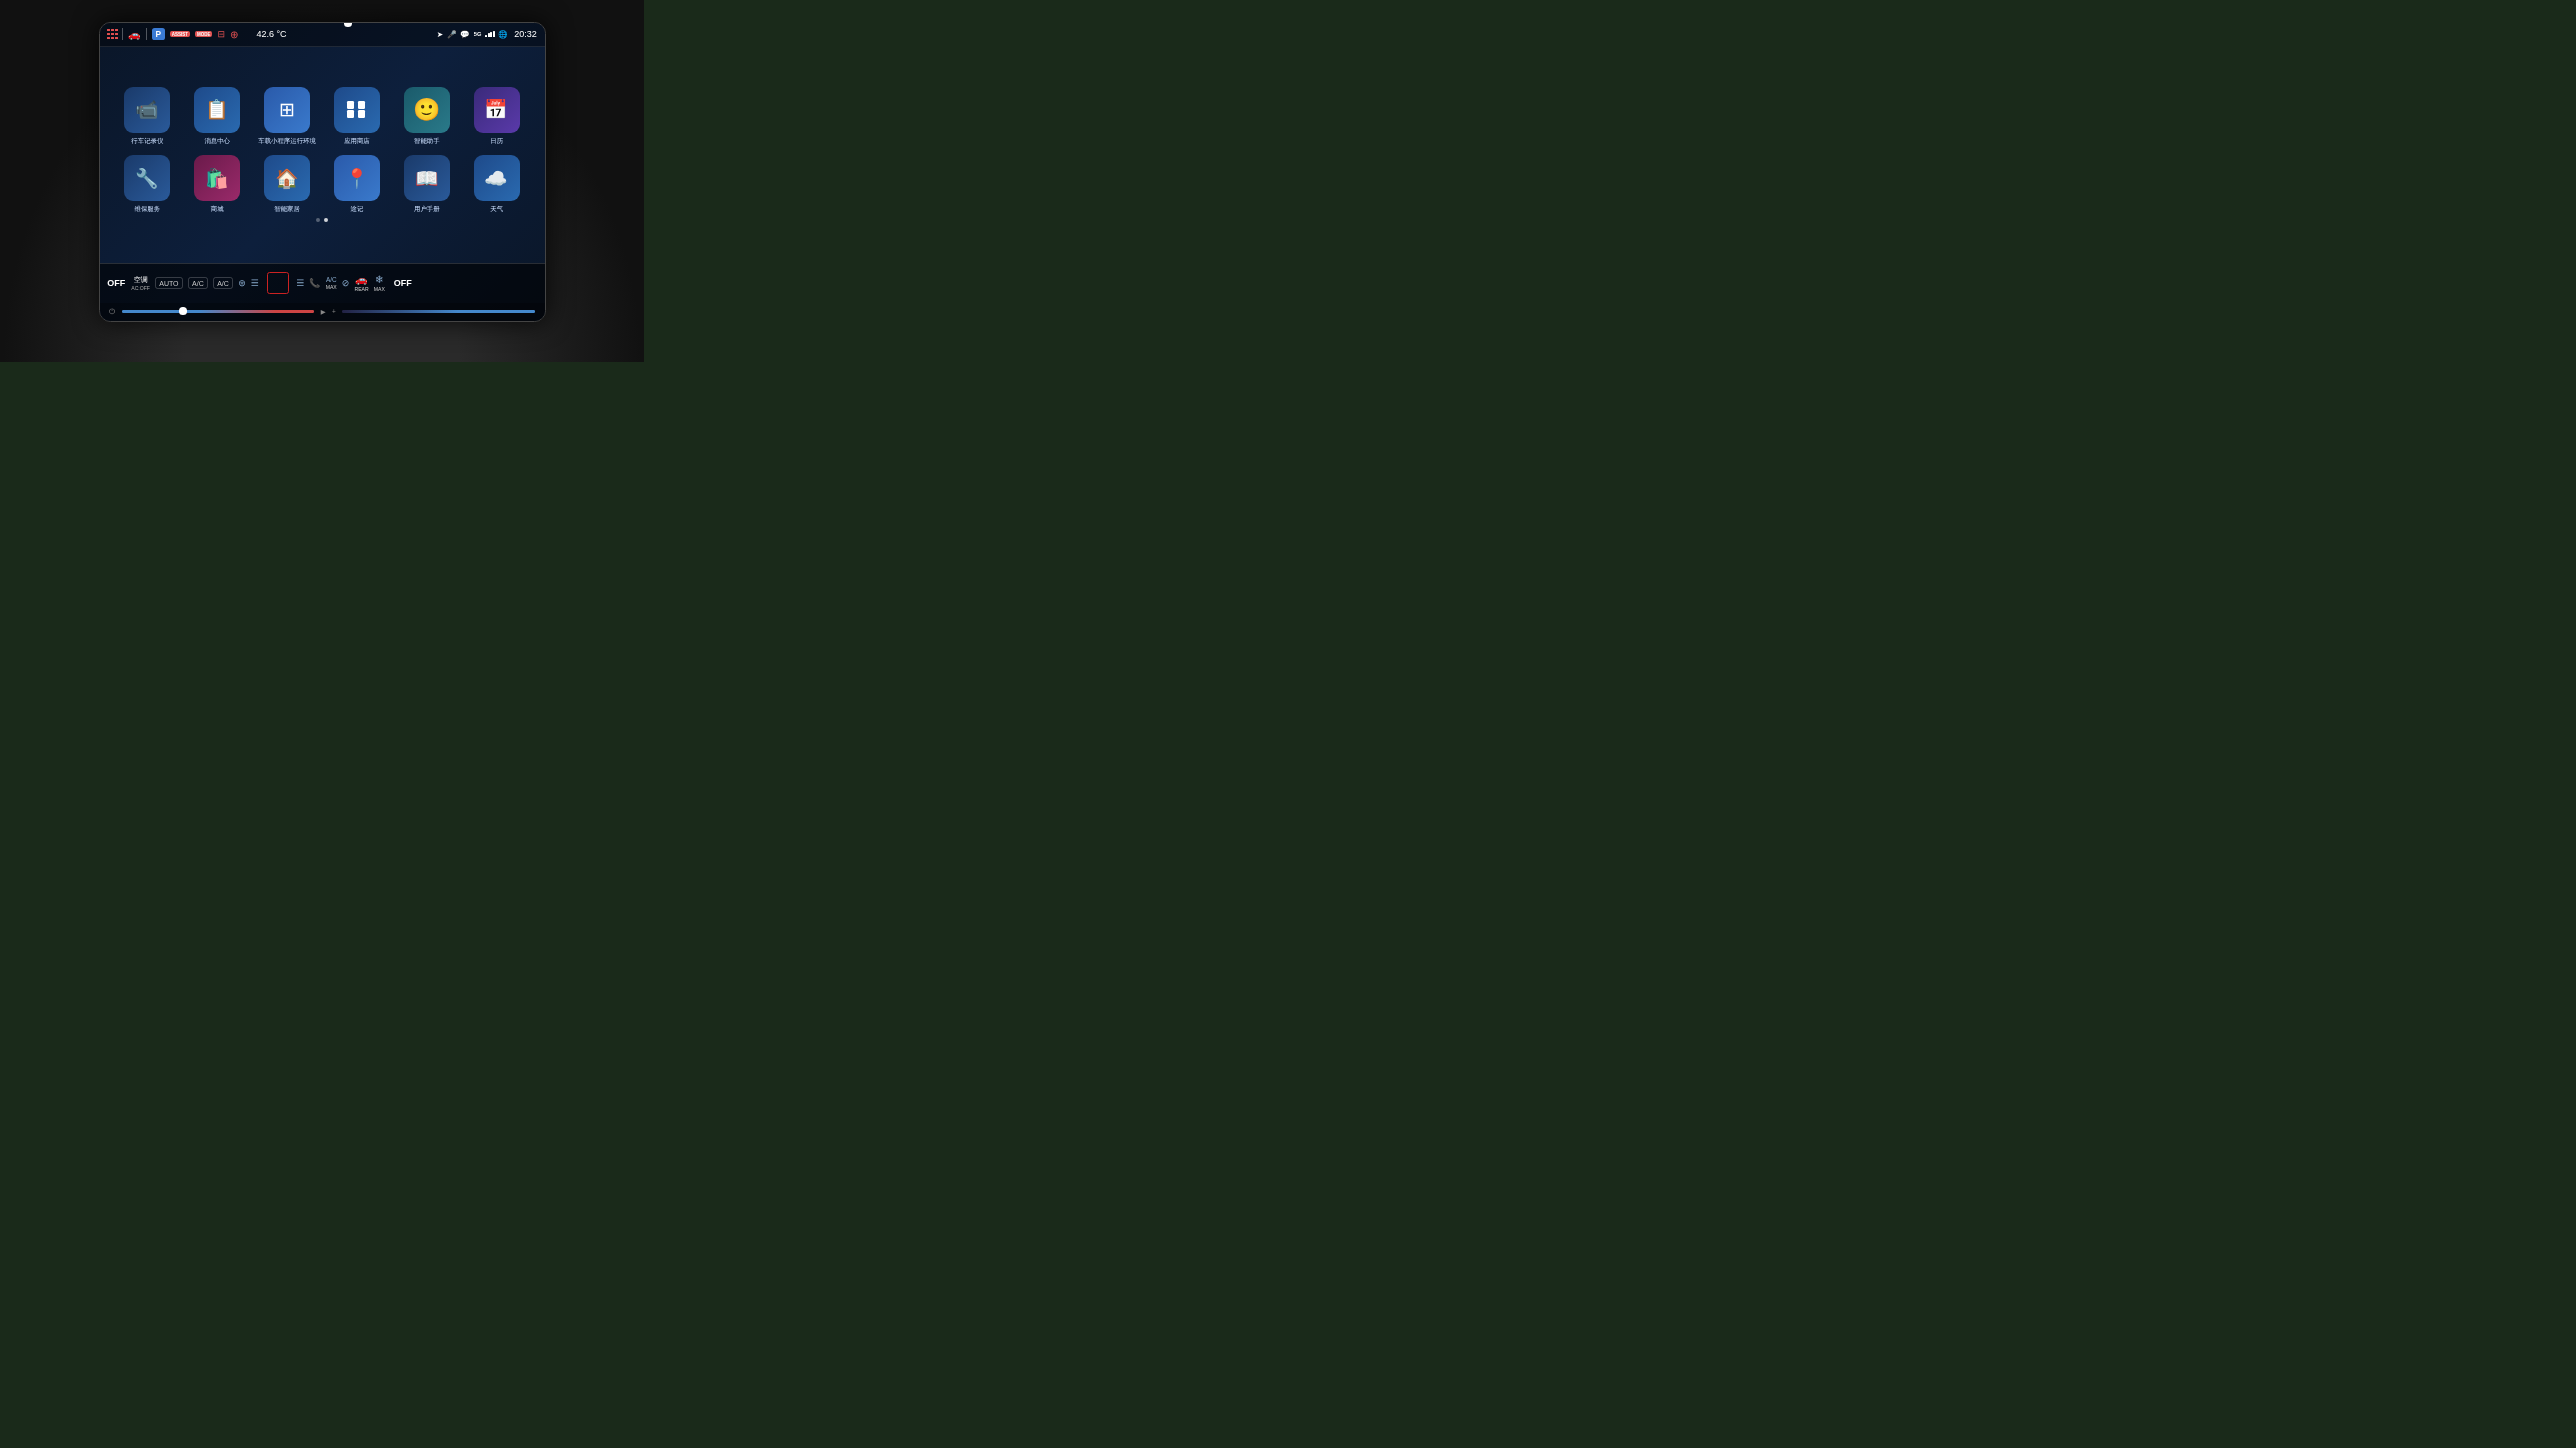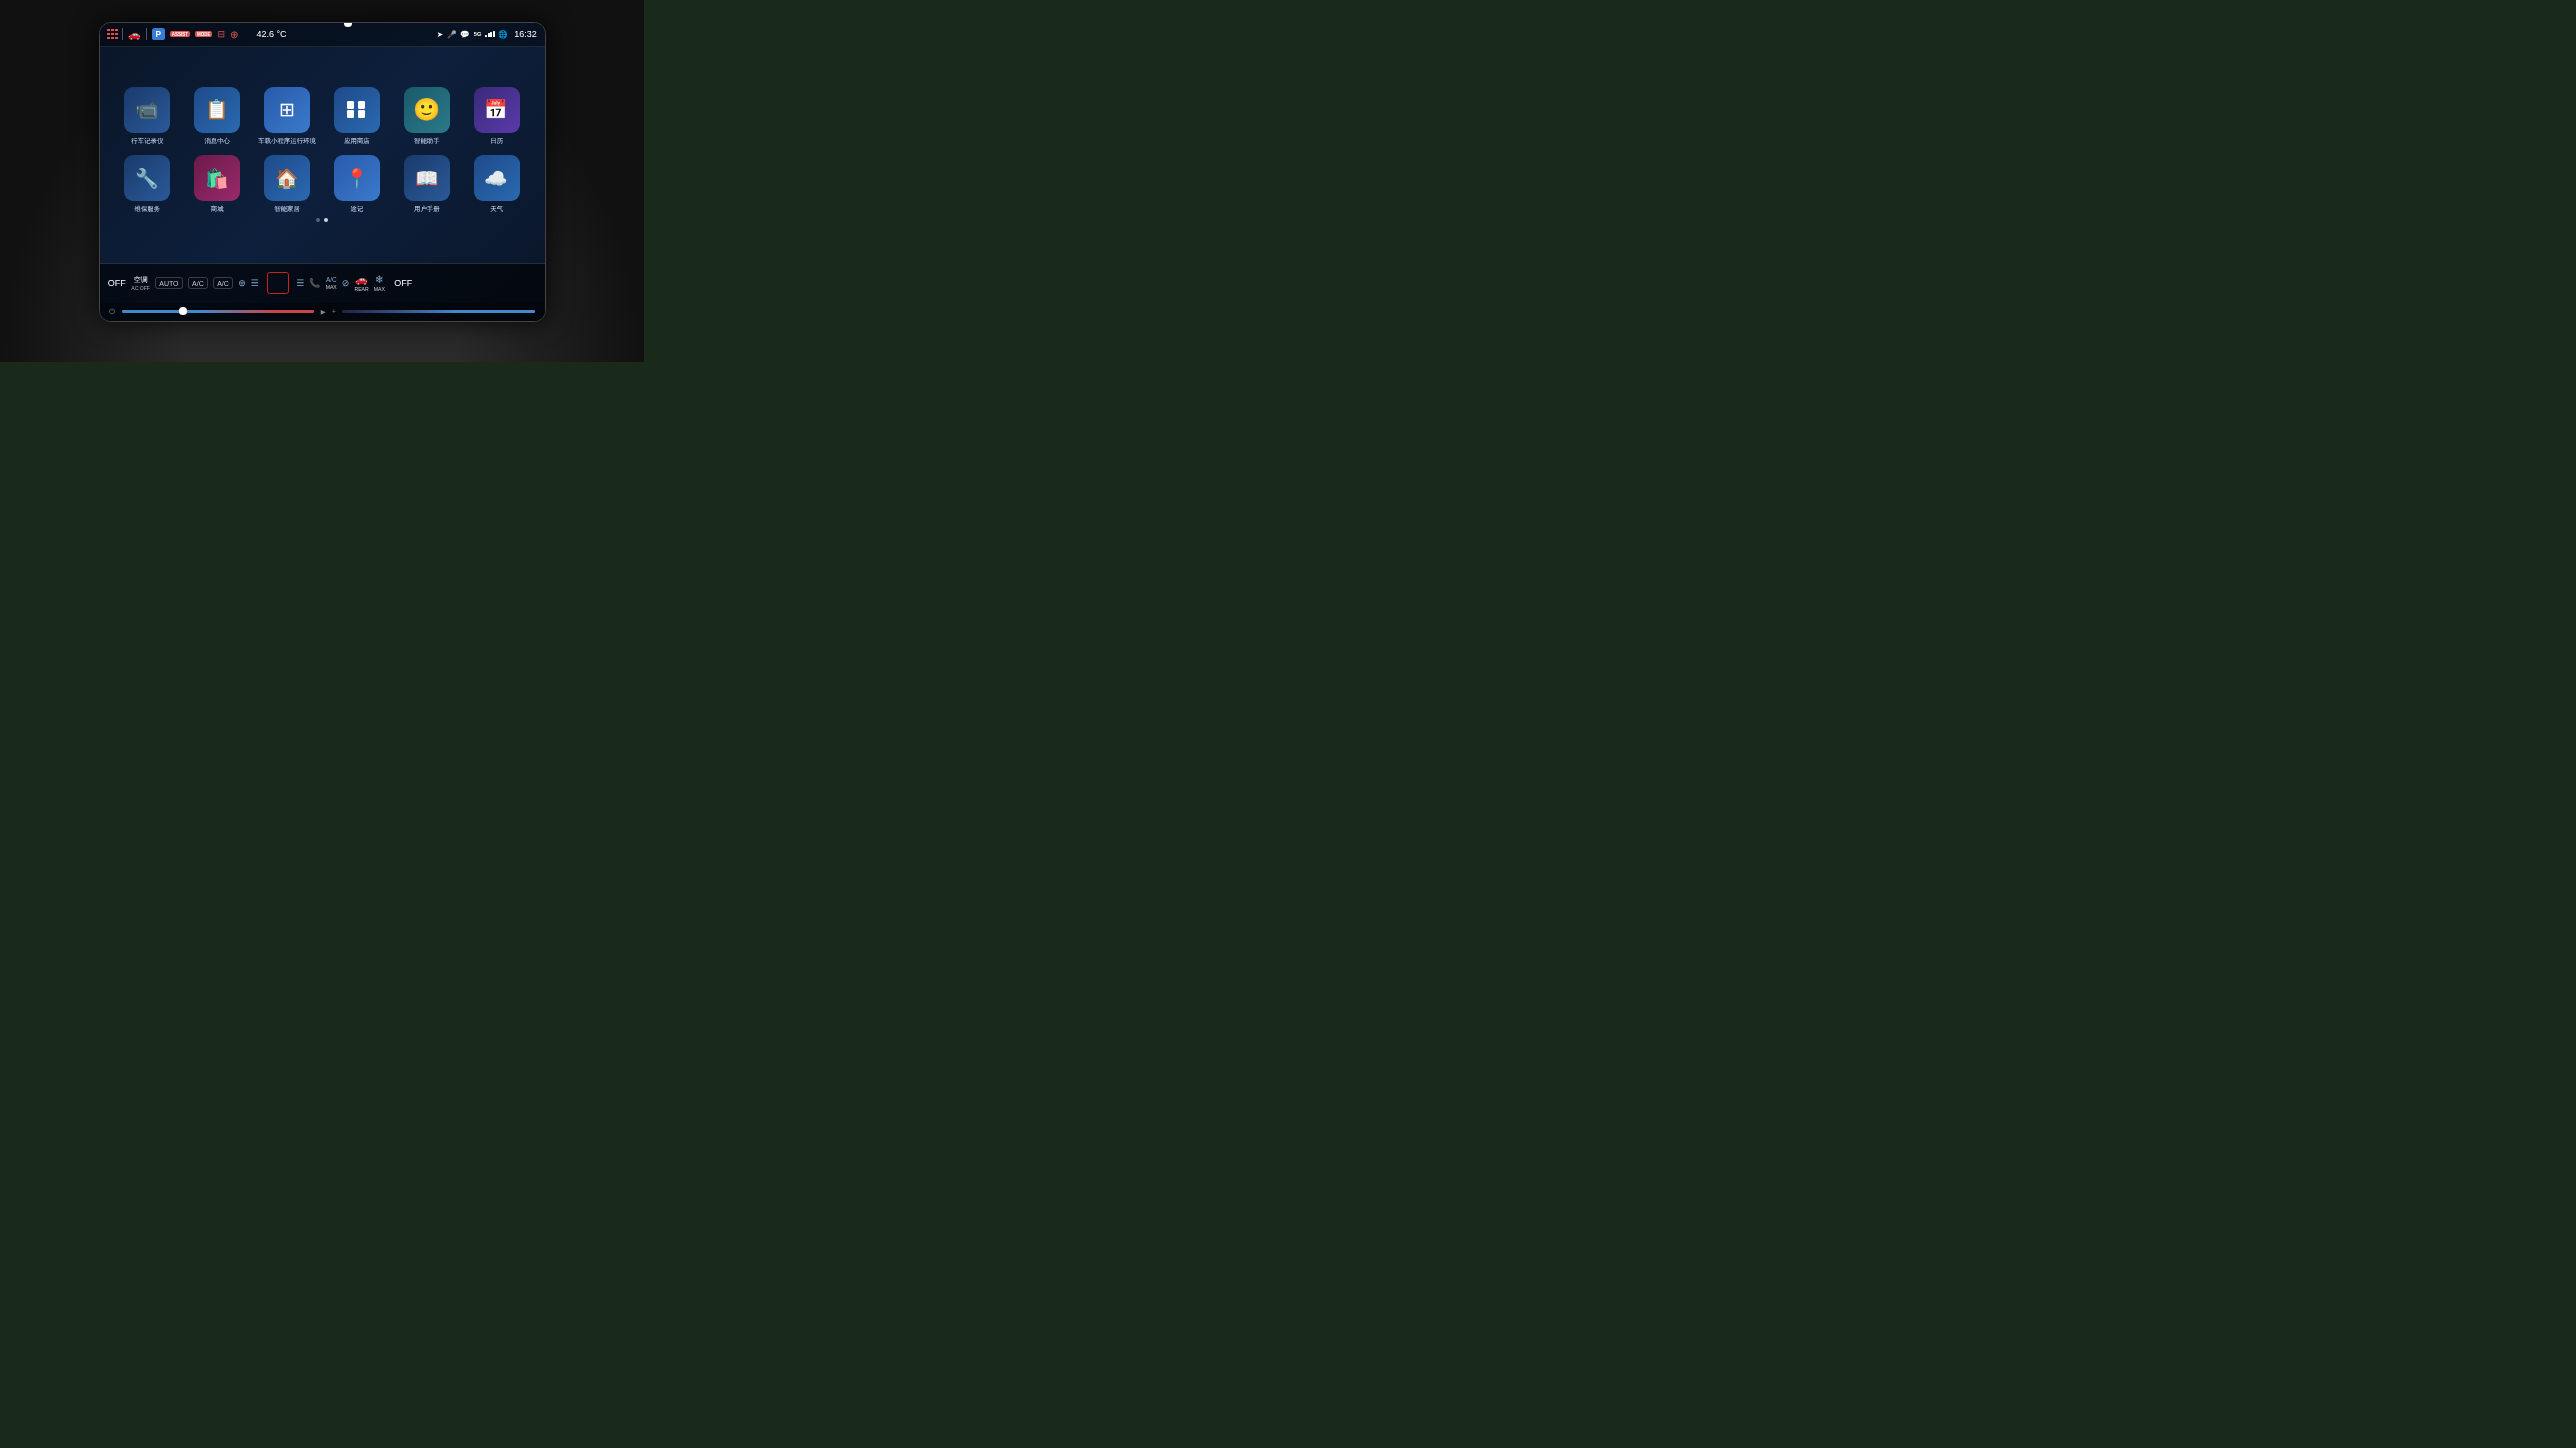--- a/index.html
+++ b/index.html
@@ -173,23 +173,22 @@
       border-top: 0.6px solid rgba(255,255,255,0.15);
       display: flex;
       align-items: center;
       padding: 0 7.7px;
       gap: 5.1px;
     }
 
     .climate-off {
       color: #fff;
       font-size: 9px;
-      font-weight: normal;
+      font-weight: bold;
       min-width: 19px;
-      text-align: center;
     }
 
     .climate-label {
       color: #fff;
       font-size: 7px;
       text-align: center;
     }
     .climate-label small {
       display: block;
       font-size: 5.1px;
@@ -381,21 +380,21 @@
 
         <span style="color:#fff;font-size:5.7px;font-weight:bold;">5G</span>
 
         <div class="signal-bars">
           <div class="signal-bar" style="height:2.6px;"></div>
           <div class="signal-bar" style="height:3.8px;"></div>
           <div class="signal-bar" style="height:5.1px;"></div>
           <div class="signal-bar" style="height:6.4px;"></div>
         </div>
         <span class="wifi-icon">🌐</span>
-        <span class="time-display">16:32</span>
+        <span class="time-display">20:32</span>
       </div>
     </div>
 
     <div class="apps-area">
       <div class="apps-grid">
 
         <div class="app-item">
           <div class="app-icon blue-dark">
             <span class="icon-red" style="font-size:19px;">📹</span>
           </div>

